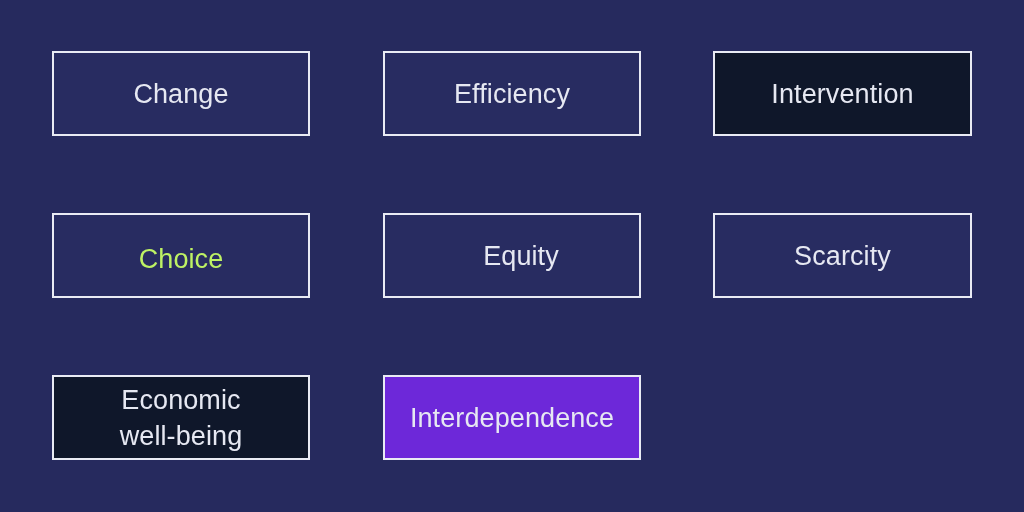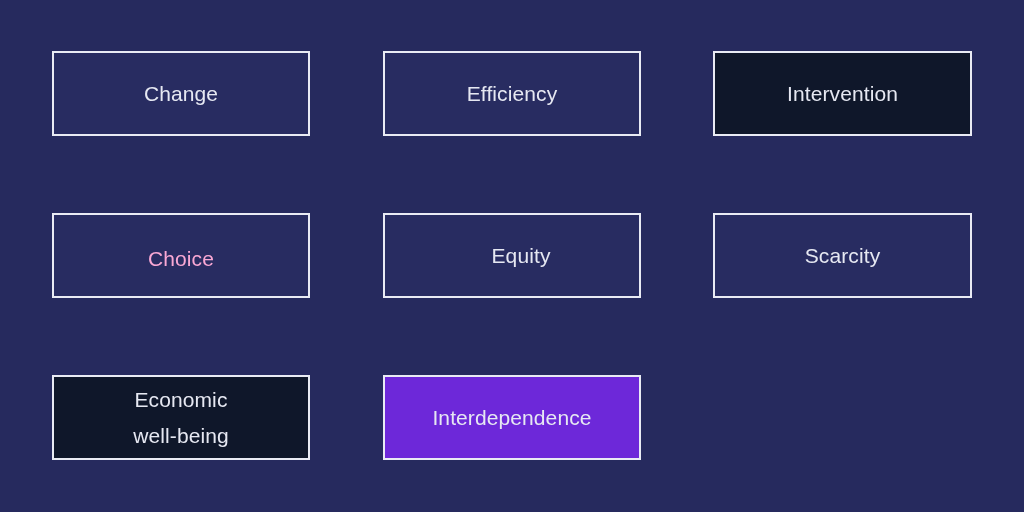--- a/index.html
+++ b/index.html
@@ -40,21 +40,21 @@
     align-items: center;
     justify-content: center;
     text-align: center;
     box-sizing: border-box;
     padding: 2px 6px;
   }
 
   .concept-label {
     color: #e6e8f2;
     font-family: "Liberation Sans", sans-serif;
-    font-size: 21px;
+    font-size: 27px;
     font-weight: 300;
     line-height: 36px;
     letter-spacing: 0.1px;
     white-space: pre-line;
     -webkit-font-smoothing: antialiased;
   }
 
   
   .r1c1 { grid-column: 1; grid-row: 1; }
   .r1c2 { grid-column: 3; grid-row: 1; }
@@ -79,21 +79,21 @@
 
     <div class="concept-box r1c2" style="border-color: rgb(233, 235, 244); background: rgb(40, 44, 97);">
       <span class="concept-label" style="color: rgb(230, 232, 242);">Efficiency</span>
     </div>
 
     <div class="concept-box r1c3" style="border-color: rgb(233, 235, 244); background: #0f172a;">
       <span class="concept-label" style="color: rgb(230, 232, 242);">Intervention</span>
     </div>
 
     <div class="concept-box r2c1" style="border-color: rgb(233, 235, 244); background: rgb(40, 44, 97);">
-      <span class="concept-label" style="color: #f9a8d4; margin-top: 6px;">Choice</span>
+      <span class="concept-label" style="color: #bef264; margin-top: 6px;">Choice</span>
     </div>
 
     <div class="concept-box r2c2" style="border-color: rgb(233, 235, 244); background: rgb(40, 44, 97); padding-left: 24px;">
       <span class="concept-label" style="color: rgb(230, 232, 242);">Equity</span>
     </div>
 
     <div class="concept-box r2c3" style="border-color: rgb(233, 235, 244); background: rgb(40, 44, 97);">
       <span class="concept-label" style="color: rgb(230, 232, 242);">Scarcity</span>
     </div>
 

